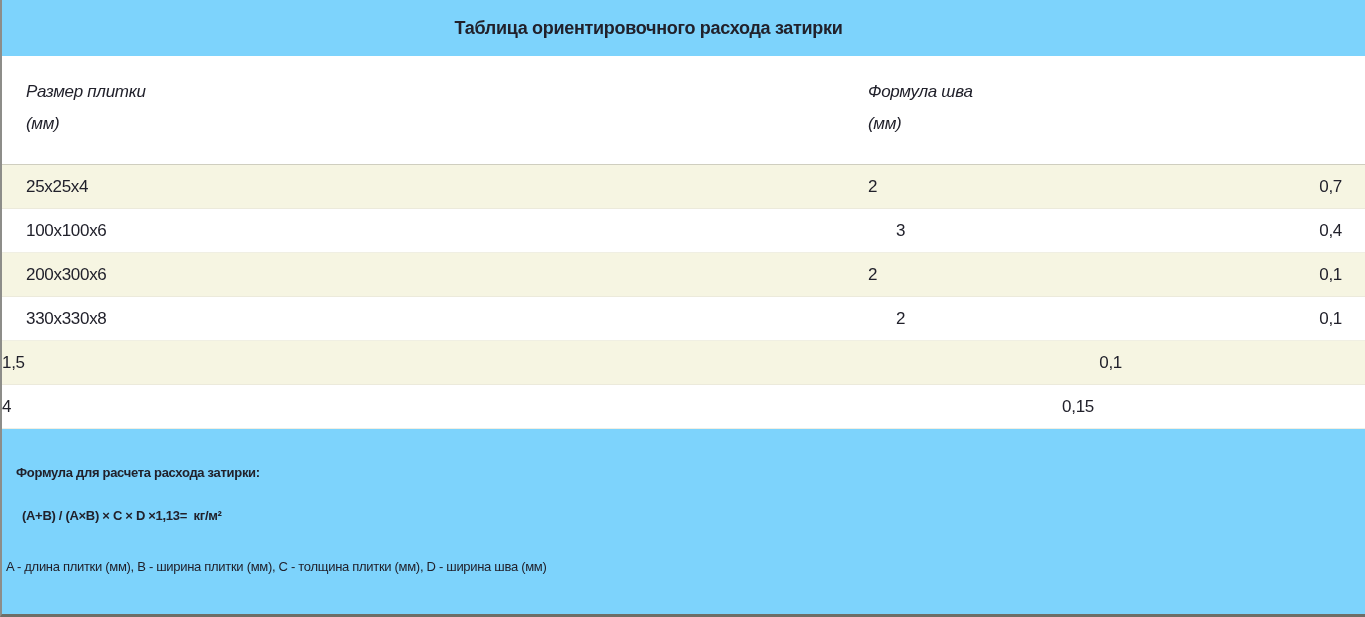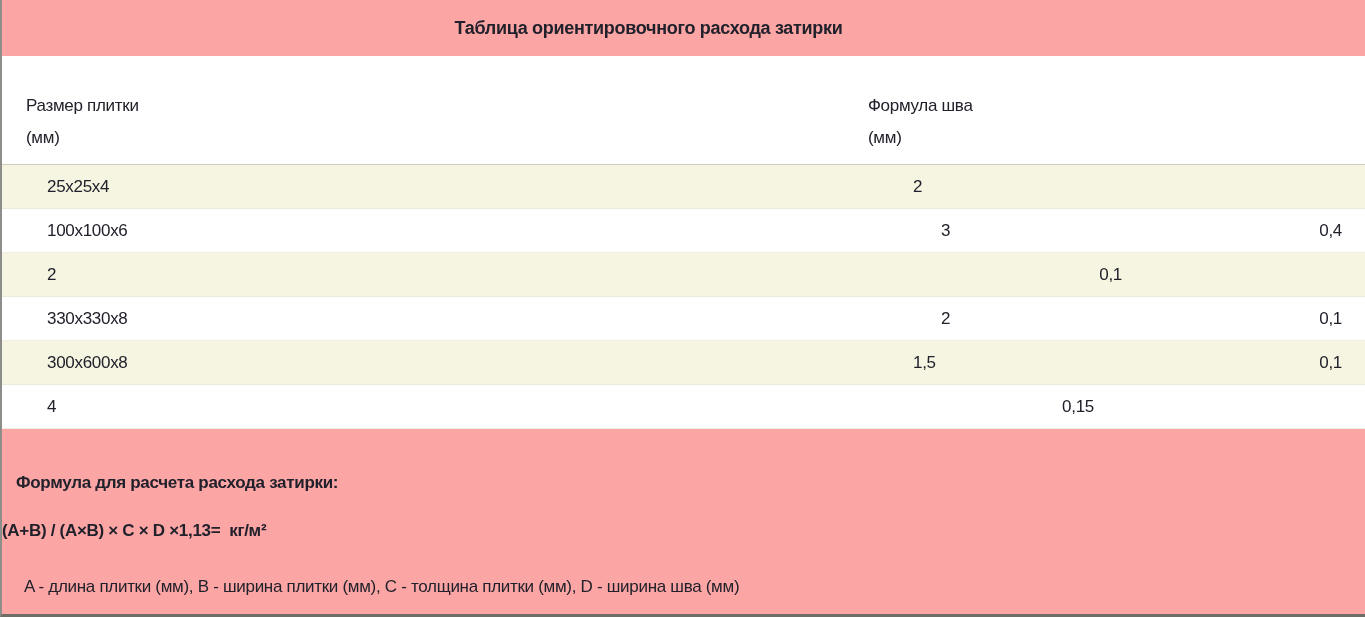--- a/index.html
+++ b/index.html
@@ -5,21 +5,21 @@
   * { margin: 0; padding: 0; box-sizing: border-box; }
   html, body { width: 1365px; }
   body {
     font-family: "Liberation Sans", "DejaVu Sans", sans-serif;
     color: #21212b;
     letter-spacing: -0.3px;
   }
   .sheet {
     width: 1365px;
     height: 617px;
-    background: #fca5a5;
+    background: #7dd3fc;
     border-left: 2px solid #8d8d89;
     border-bottom: 3px solid #6e6e67;
     overflow: hidden;
   }
   .title-band {
     height: 56px;
     display: flex;
     align-items: center;
     justify-content: center;
     padding-right: 70px;
@@ -31,50 +31,51 @@
   .grid-row {
     display: grid;
     grid-template-columns: 866px 1fr 220px;
   }
   .thead {
     background: #ffffff;
     height: 109px;
     border-bottom: 1px solid #cfcebf;
   }
   .th {
-    padding-top: 40px;
+    padding-top: 26px;
     font-size: 17px;
     font-weight: 400;
+    font-style: italic;
   }
   .th .unit { display: block; margin-top: 12px; }
   .c1 { padding-left: 24px; }
   .c3 { text-align: right; padding-right: 23px; }
   .row {
     height: 44px;
     font-size: 17px;
     align-items: center;
   }
-  .row > div { line-height: 44px; padding-left: 45px; }
+  .row > div { line-height: 44px; }
   .row.odd  { background: #f6f5e2; border-bottom: 1px solid #eceadb; }
   .row.even { background: #ffffff; border-bottom: 1px solid #f0efe3; gap: 28px; }
   .footer {
     padding-top: 36px;
-    font-size: 17px;
-    margin-top: 8px;
+    font-size: 13px;
   }
   .footer .formula-heading {
     padding-left: 14px;
     font-weight: 700;
   }
   .footer .formula-line {
+    padding-left: 20px;
     margin-top: 28px;
     font-weight: 700;
   }
   .footer .legend-line {
-    padding-left: 22px;
+    padding-left: 4px;
     margin-top: 36px;
     font-weight: 400;
   }
 </style>
 </head>
 <body>
 
 <div class="sheet">
 
   <div class="title-band">
@@ -88,37 +89,38 @@
     </div>
     <div class="th c2">
       <span>Формула шва</span>
       <span class="unit">(мм)</span>
     </div>
   </div>
 
   <div class="row odd grid-row">
     <div class="c1">25x25x4</div>
     <div class="c2">2</div>
+    <div class="c3">0,7</div>
   </div>
   <div class="row even grid-row">
     <div class="c1">100x100x6</div>
     <div class="c2">3</div>
     <div class="c3">0,4</div>
   </div>
   <div class="row odd grid-row">
+    <div class="c1">200x300x6</div>
     <div class="c2">2</div>
     <div class="c3">0,1</div>
   </div>
   <div class="row even grid-row">
     <div class="c1">330x330x8</div>
     <div class="c2">2</div>
     <div class="c3">0,1</div>
   </div>
   <div class="row odd grid-row">
-    <div class="c1">300x600x8</div>
     <div class="c2">1,5</div>
     <div class="c3">0,1</div>
   </div>
   <div class="row even grid-row">
     <div class="c2">4</div>
     <div class="c3">0,15</div>
   </div>
 
   <div class="footer">
     <div class="formula-heading">Формула для расчета расхода затирки:</div>

